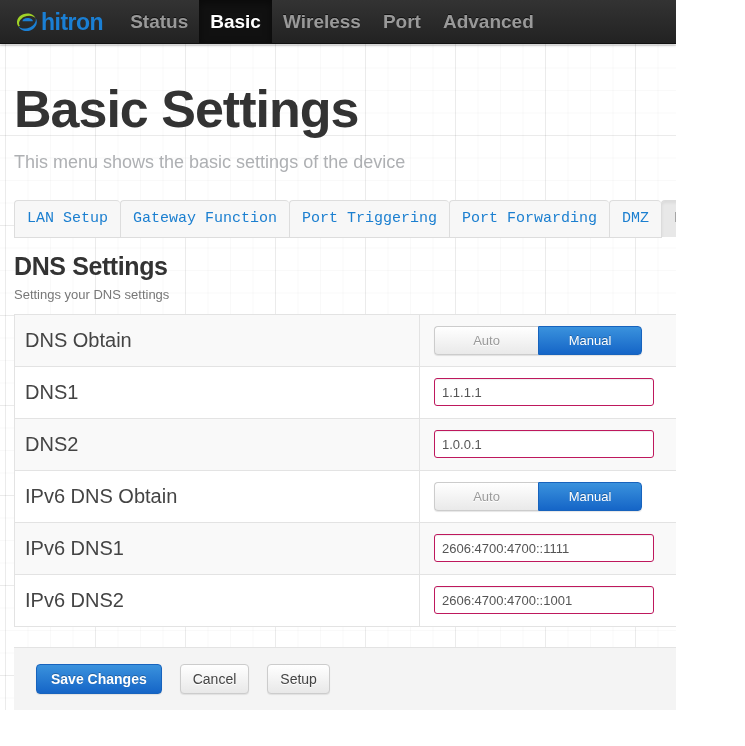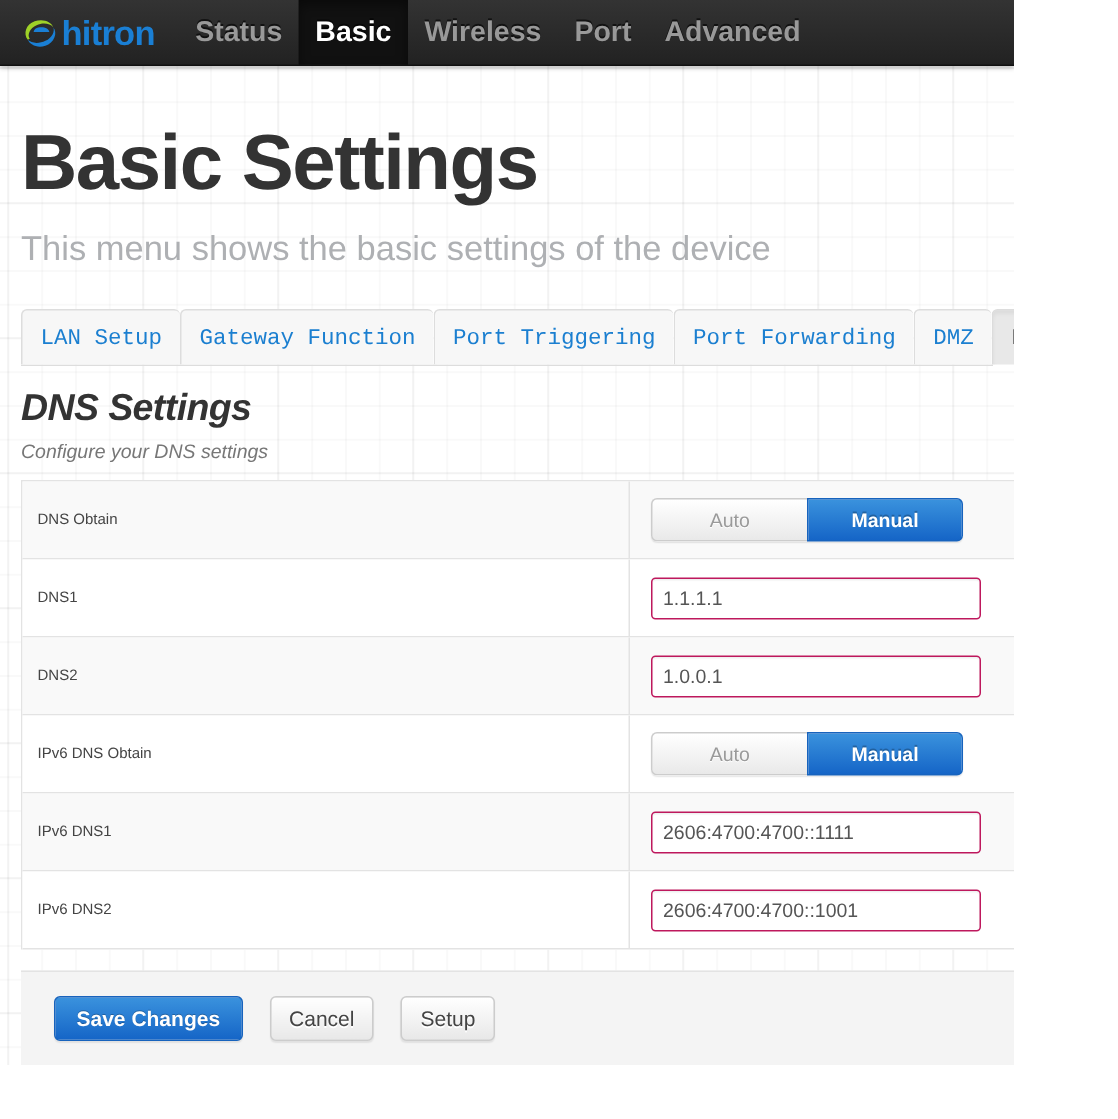--- a/index.html
+++ b/index.html
@@ -87,21 +87,21 @@
   .hero h1 {
     margin: 0;
     font-size: 52px;
     line-height: 1.05;
     font-weight: bold;
     color: #333333;
     letter-spacing: -1px;
   }
   .hero .lead {
     margin: 14px 0 12px 0;
-    font-size: 23px;
+    font-size: 18px;
     font-weight: normal;
     color: #aeb0b3;
     line-height: 1.3;
   }
 
   
   .tabs {
     position: relative;
     z-index: 2;
     margin: 26px 14px 0 14px;
@@ -129,21 +129,21 @@
   }
   .tab:last-child { border-right: 1px solid #ddd; }
   .tab.active {
     background: #e8e8e8;
     color: #777777;
     border-color: #dcdcdc;
     box-shadow: inset 0 2px 3px rgba(0,0,0,0.06);
   }
 
   
-  .section-head { position: relative; z-index: 2; margin: 14px 14px 0 14px; font-style: italic; }
+  .section-head { position: relative; z-index: 2; margin: 14px 14px 0 14px; }
   .section-head h2 {
     margin: 0;
     font-size: 25px;
     font-weight: bold;
     color: #333333;
     letter-spacing: -0.4px;
   }
   .section-head .sub {
     margin: 6px 0 0 0;
     font-size: 13px;
@@ -167,21 +167,21 @@
     border-bottom: 1px solid #e3e3e3;
   }
   .row.odd  { background: #f9f9f9; }
   .row.even { background: #ffffff; }
   .cell-label {
     width: 405px;
     flex: 0 0 405px;
     display: flex;
     align-items: center;
     padding: 0 0 0 10px;
-    font-size: 10px;
+    font-size: 20px;
     color: #444444;
     border-right: 1px solid #e3e3e3;
   }
   .cell-value {
     flex: 1 1 auto;
     display: flex;
     align-items: center;
     padding: 0 0 0 14px;
   }
 
@@ -204,21 +204,21 @@
   }
   .seg.off {
     color: #9a9a9a;
     background-image: linear-gradient(to bottom, #ffffff 0%, #e9e9e9 100%);
     border-radius: 4px 0 0 4px;
     border-right: none;
     text-shadow: 0 1px 0 #fff;
   }
   .seg.on {
     color: #ffffff;
-    font-weight: bold;
+    font-weight: normal;
     background-image: linear-gradient(to bottom, #3a92dd 0%, #1565c7 100%);
     border-color: #1763bd;
     border-radius: 0 4px 4px 0;
     text-shadow: 0 -1px 0 rgba(0,0,0,0.25);
   }
 
   
   .txt {
     width: 220px;
     height: 28px;
@@ -313,21 +313,21 @@
     <a class="tab">Gateway Function</a>
     <a class="tab">Port Triggering</a>
     <a class="tab">Port Forwarding</a>
     <a class="tab">DMZ</a>
     <a class="tab active">DNS</a>
     <a class="tab">MoCA</a>
   </div>
 
   <div class="section-head">
     <h2>DNS Settings</h2>
-    <p class="sub">Configure your DNS settings</p>
+    <p class="sub">Settings your DNS settings</p>
   </div>
 
   <div class="table-wrap">
 
     <div class="row odd">
       <div class="cell-label">DNS Obtain</div>
       <div class="cell-value">
         <div class="btn-group">
           <span class="seg off">Auto</span>
           <span class="seg on">Manual</span>

